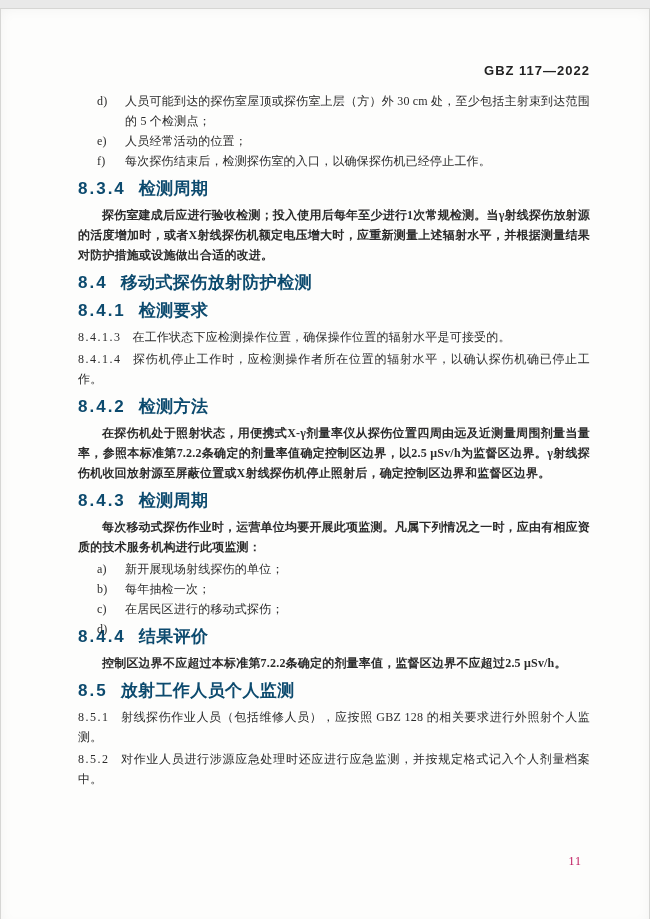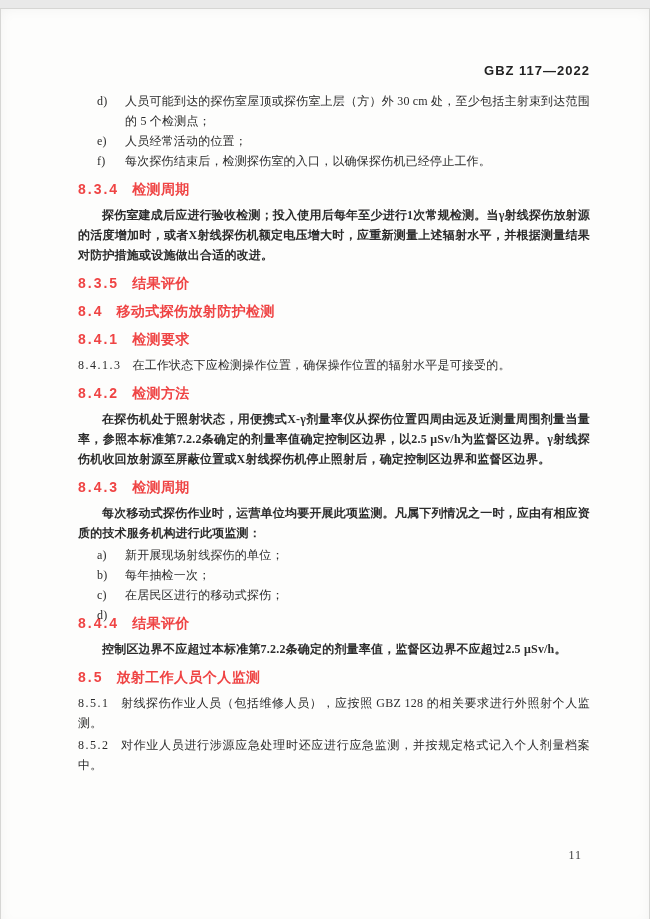--- a/index.html
+++ b/index.html
@@ -23,34 +23,34 @@
     letter-spacing:1px;
     color:#222;
     margin-bottom:13px;
   }
   .content{font-size:12px;line-height:20px;letter-spacing:.2px;}
   .li{position:relative;padding-left:47px;text-align:justify;margin:0;}
   .li .lbl{position:absolute;left:19px;top:0;}
   .h{
     font-family:"Liberation Sans","DejaVu Sans",sans-serif;
     font-weight:bold;
-    font-size:14px;
-    color:#ef4444;
+    font-size:17px;
+    color:#0c4a6e;
     margin:8px 0 6px 0;
     letter-spacing:.4px;
   }
   .h .num{font-family:"Liberation Sans","DejaVu Sans",sans-serif;margin-right:13px;letter-spacing:2px;}
   .para{text-align:justify;text-indent:2em;margin:2px 0;font-weight:bold;}
   .np{text-align:justify;margin:2px 0;}
   .np .num{margin-right:11px;letter-spacing:1.5px;}
   .page-number{
     position:absolute;
-    right:68px;bottom:64px;
+    right:68px;bottom:58px;
     font-size:12px;
-    color:#404040;
+    color:#be185d;
     letter-spacing:1px;
   }
 </style>
 </head>
 <body>
 
 <div class="sheet">
 
   <div class="doc-header">GBZ 117—2022</div>
 
@@ -68,35 +68,35 @@
       <span class="lbl">f)</span>
       <span>每次探伤结束后，检测探伤室的入口，以确保探伤机已经停止工作。</span>
     </div>
 
     <div class="h">
       <span class="num">8.3.4</span><span>检测周期</span>
     </div>
 
     <div class="para">探伤室建成后应进行验收检测；投入使用后每年至少进行1次常规检测。当γ射线探伤放射源的活度增加时，或者X射线探伤机额定电压增大时，应重新测量上述辐射水平，并根据测量结果对防护措施或设施做出合适的改进。</div>
 
-    <div class="h">
-      <span class="num">8.3.5</span><span>结果评价</span>
-    </div>
 
 
     <div class="h">
       <span class="num">8.4</span><span>移动式探伤放射防护检测</span>
     </div>
 
     <div class="h">
       <span class="num">8.4.1</span><span>检测要求</span>
     </div>
 
     <div class="np">
       <span class="num">8.4.1.3</span><span>在工作状态下应检测操作位置，确保操作位置的辐射水平是可接受的。</span>
+    </div>
+    <div class="np">
+      <span class="num">8.4.1.4</span><span>探伤机停止工作时，应检测操作者所在位置的辐射水平，以确认探伤机确已停止工作。</span>
     </div>
 
     <div class="h">
       <span class="num">8.4.2</span><span>检测方法</span>
     </div>
 
     <div class="para">在探伤机处于照射状态，用便携式X-γ剂量率仪从探伤位置四周由远及近测量周围剂量当量率，参照本标准第7.2.2条确定的剂量率值确定控制区边界，以2.5 μSv/h为监督区边界。γ射线探伤机收回放射源至屏蔽位置或X射线探伤机停止照射后，确定控制区边界和监督区边界。</div>
 
     <div class="h">
       <span class="num">8.4.3</span><span>检测周期</span>

